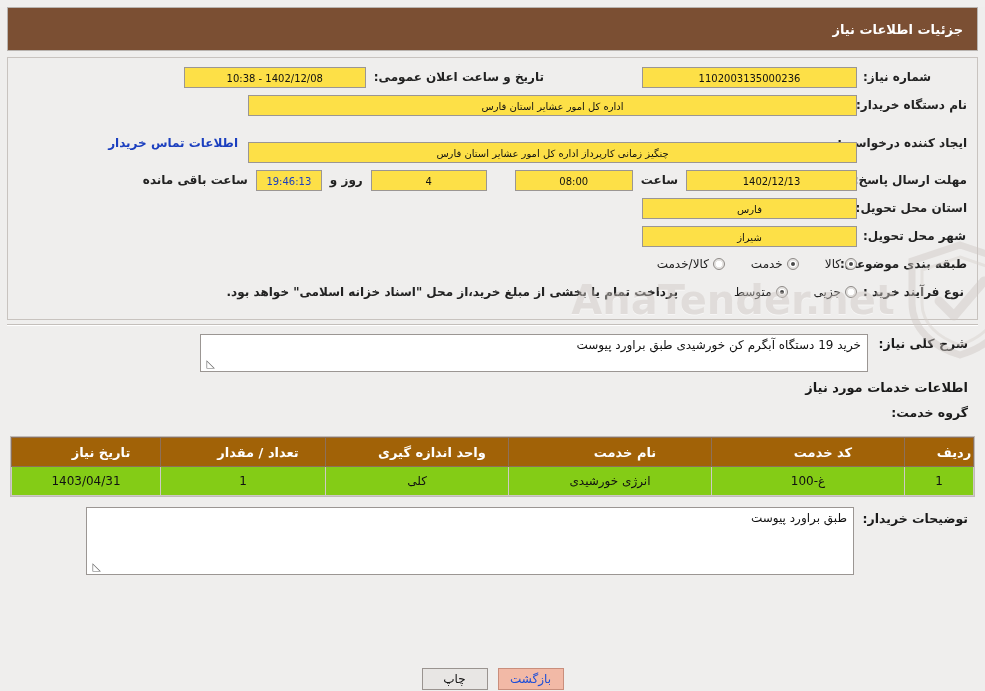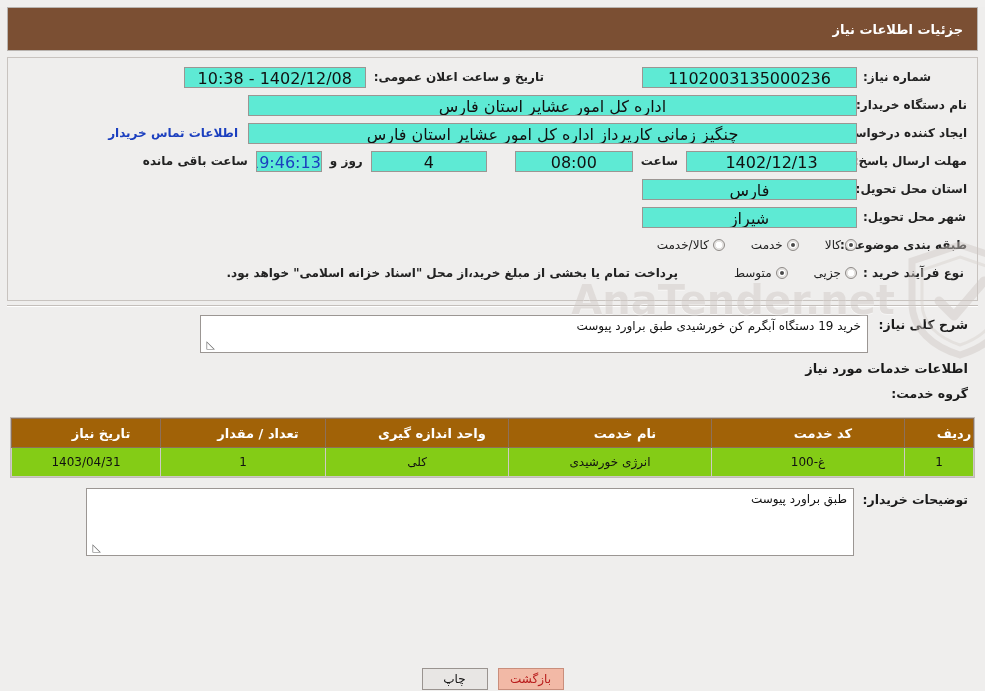--- a/index.html
+++ b/index.html
@@ -91,26 +91,26 @@
   .lbl {
     font-size: 12px;
     font-weight: bold;
     color: #222;
     text-align: left;
     padding-left: 6px;
     white-space: nowrap;
   }
   .lbl.w1 { width: 104px; }
   .fld {
-    background: #5eead4;
+    background: #fde047;
     border: 1px solid #9b9693;
     height: 21px;
     line-height: 21px;
     box-sizing: border-box;
-    font-size: 16px;
+    font-size: 10px;
     text-align: center;
     color: #111;
     overflow: hidden;
     white-space: nowrap;
   }
   .mid-lbl {
     font-size: 12px;
     font-weight: bold;
     color: #222;
     padding: 0 8px;
@@ -256,21 +256,21 @@
     font-size: 12px;
     border: 1px solid #9a9490;
     background: #e8e6e4;
     cursor: pointer;
     box-sizing: border-box;
     color: #111;
   }
   .btn.ret {
     background: #f2b9a6;
     border: 1px solid #c98e7c;
-    color: #b91c1c;
+    color: #1d4ed8;
   }
 </style>
 </head>
 <body>
 
 <div class="page">
 
   <div class="watermark">
     <div class="wm-inner">
       <div class="wm-shield">
@@ -297,21 +297,21 @@
       <div class="fld" style="width:182px;">1402/12/08 - 10:38</div>
     </div>
 
     <div class="row">
       <div class="lbl w1">نام دستگاه خریدار:</div>
       <div class="fld" style="width:609px;">اداره کل امور عشایر استان فارس</div>
     </div>
 
     <div class="row">
       <div class="lbl w1">ایجاد کننده درخواست:</div>
-      <div class="fld" style="width:609px;">چنگیز زمانی کارپرداز اداره کل امور عشایر استان فارس</div>
+      <div class="fld" style="width:609px;margin-top:20px;">چنگیز زمانی کارپرداز اداره کل امور عشایر استان فارس</div>
       <div class="link">اطلاعات تماس خریدار</div>
     </div>
 
     <div class="row">
       <div class="lbl w1" style="line-height:14px; text-align:left;">مهلت ارسال پاسخ: تا تاریخ:</div>
       <div class="fld" style="width:171px;">1402/12/13</div>
       <div class="mid-lbl">ساعت</div>
       <div class="fld" style="width:118px;">08:00</div>
       <div style="width:28px;"></div>
       <div class="fld" style="width:116px;">4</div>

